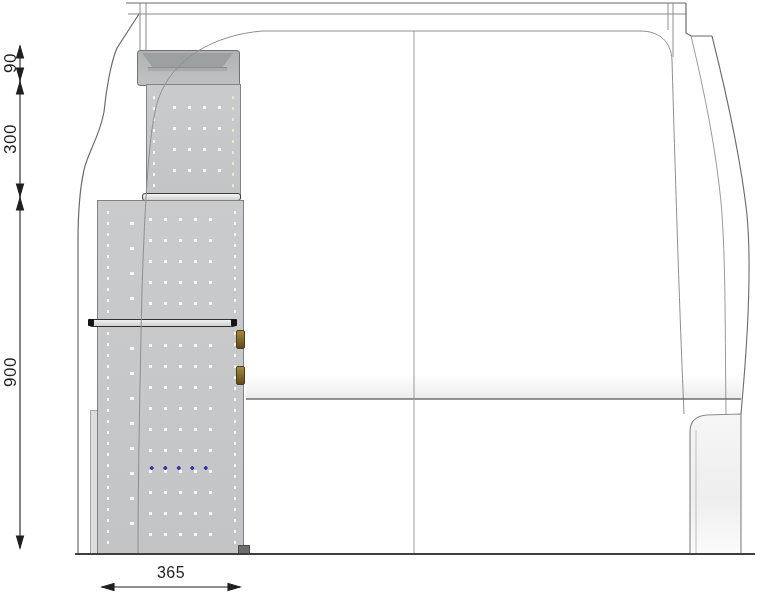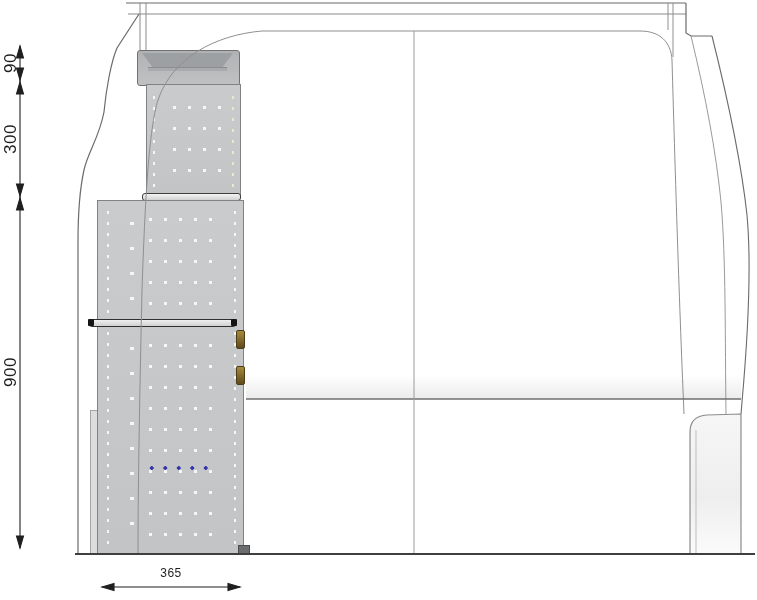--- a/index.html
+++ b/index.html
@@ -39,21 +39,21 @@
   .foot{left:238px;top:545px;width:10px;height:8px;background:#6b6d6f;border:1px solid #4a4c4e;}
   
   svg.van{position:absolute;left:0;top:0;pointer-events:none;}
   
   .dim-label{position:absolute;color:var(--dim);font-size:17px;letter-spacing:0.5px;
              text-align:center;line-height:16px;}
   .rot{transform:rotate(-90deg);width:44px;height:16px;}
   .lab-90{left:-11px;top:55px;}
   .lab-300{left:-11px;top:131px;}
   .lab-900{left:-11px;top:364px;}
-  .lab-365{left:141px;top:565px;width:60px;font-size:12px;}
+  .lab-365{left:141px;top:565px;width:60px;font-size:16px;}
 </style>
 </head>
 <body>
 
 <div class="stage">
 
   <div class="abs wall-strip"></div>
 
   <div class="abs tray">
     <div class="abs tray-inner"></div>

